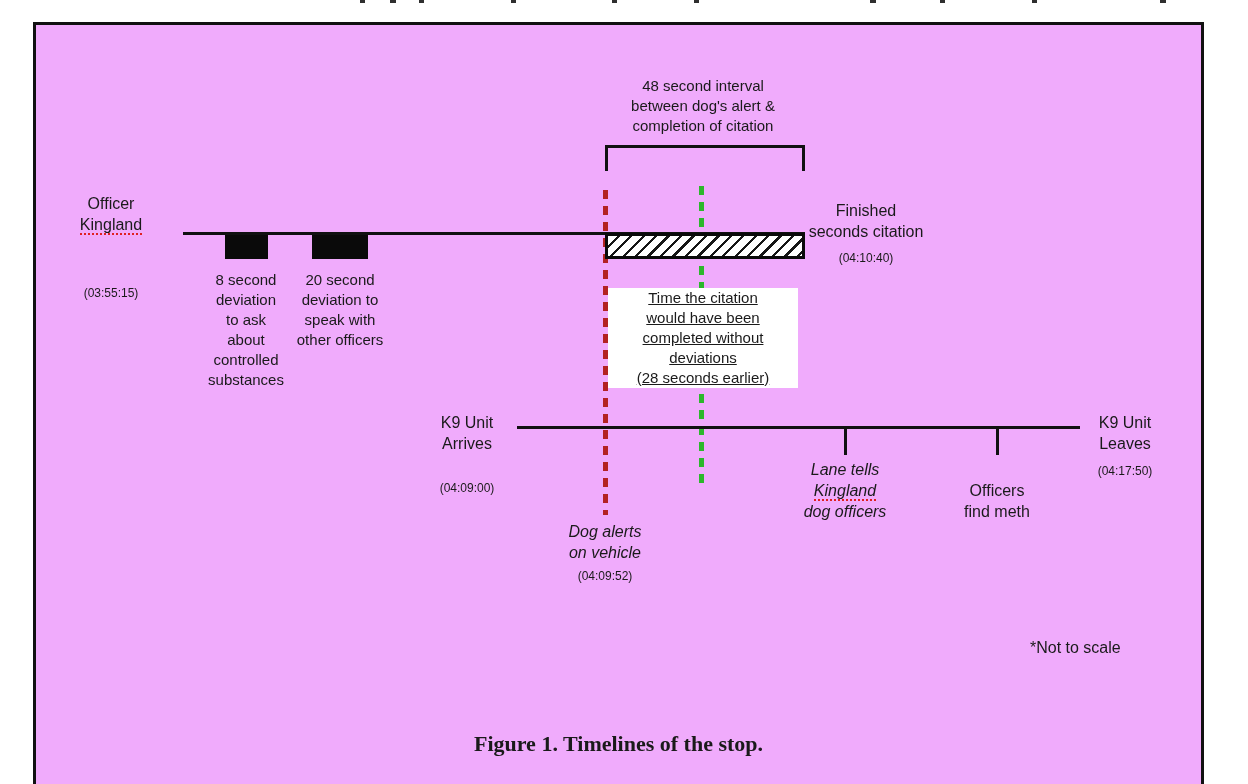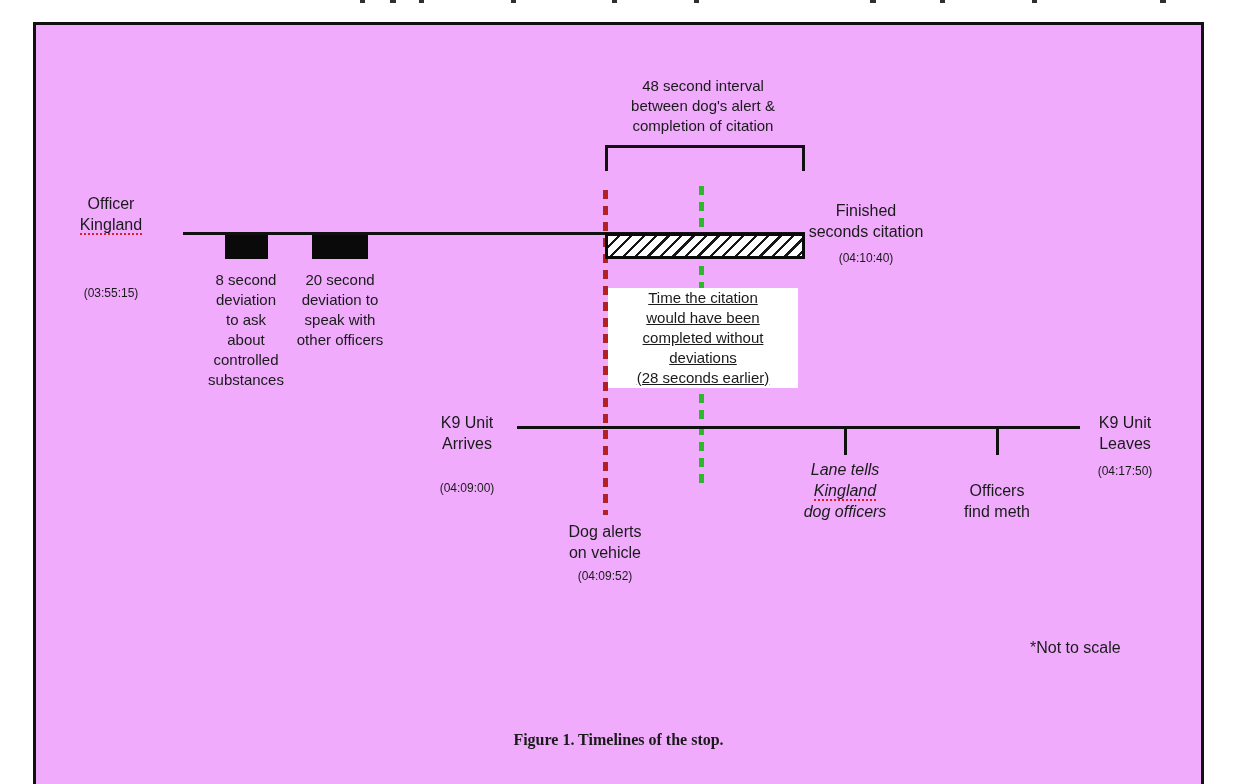--- a/index.html
+++ b/index.html
@@ -20,21 +20,21 @@
   .vdash{width:5px;background-repeat:repeat-y;z-index:1;}
   .vdash.red{background-image:repeating-linear-gradient(to bottom,var(--red,#b32222) 0 9px,transparent 9px 16px);}
   .vdash.green{background-image:repeating-linear-gradient(to bottom,var(--green,#2cb72c) 0 9px,transparent 9px 16px);}
   .bracket{border-top:3px solid #111;border-left:3px solid #111;border-right:3px solid #111;
            box-sizing:border-box;}
   .hatch{box-sizing:border-box;border:3px solid #0a0a0a;z-index:2;
          background-image:repeating-linear-gradient(135deg,#ffffff 0 6.5px,#161616 6.5px 8.8px);}
   .note-bg{background:#ffffff;z-index:3;text-decoration:underline;}
   .z3{z-index:3;}
   .caption{font-family:"Liberation Serif","DejaVu Serif",serif;font-weight:bold;
-           font-size:16px;}
+           font-size:22px;}
   .fragment{position:absolute;top:0;height:3px;background:#2f2f2f;}
 </style>
 </head>
 <body>
 
 <div id="remnants">
     <div class="fragment" style="left: 360px; width: 5px;"></div>
     <div class="fragment" style="left: 390px; width: 6px;"></div>
     <div class="fragment" style="left: 419px; width: 5px;"></div>
     <div class="fragment" style="left: 511px; width: 5px;"></div>
@@ -102,20 +102,20 @@
     <div>dog officers</div>
   </div>
 
   <div class="abs lbl ml center" style="left:906px;top:455px;width:110px;">Officers
 find meth</div>
 
   <div class="abs lbl ml center" style="left:1034px;top:387px;width:110px;">K9 Unit
 Leaves</div>
   <div class="abs time center" style="left:1034px;top:436px;width:110px;">(04:17:50)</div>
 
-  <div class="abs lbl ml center z3" style="left:509px;top:496px;width:120px;">Dog alerts
+  <div class="abs lbl ml center z3" style="left:509px;top:496px;width:120px;font-style:italic;">Dog alerts
 on vehicle</div>
   <div class="abs time center" style="left:509px;top:541px;width:120px;">(04:09:52)</div>
 
   <div class="abs lbl" style="left:994px;top:612px;">*Not to scale</div>
 </div>
 
 <div class="abs caption center" style="left:33px;top:731px;width:1171px;">Figure 1. Timelines of the stop.</div>
 
 </body></html>

